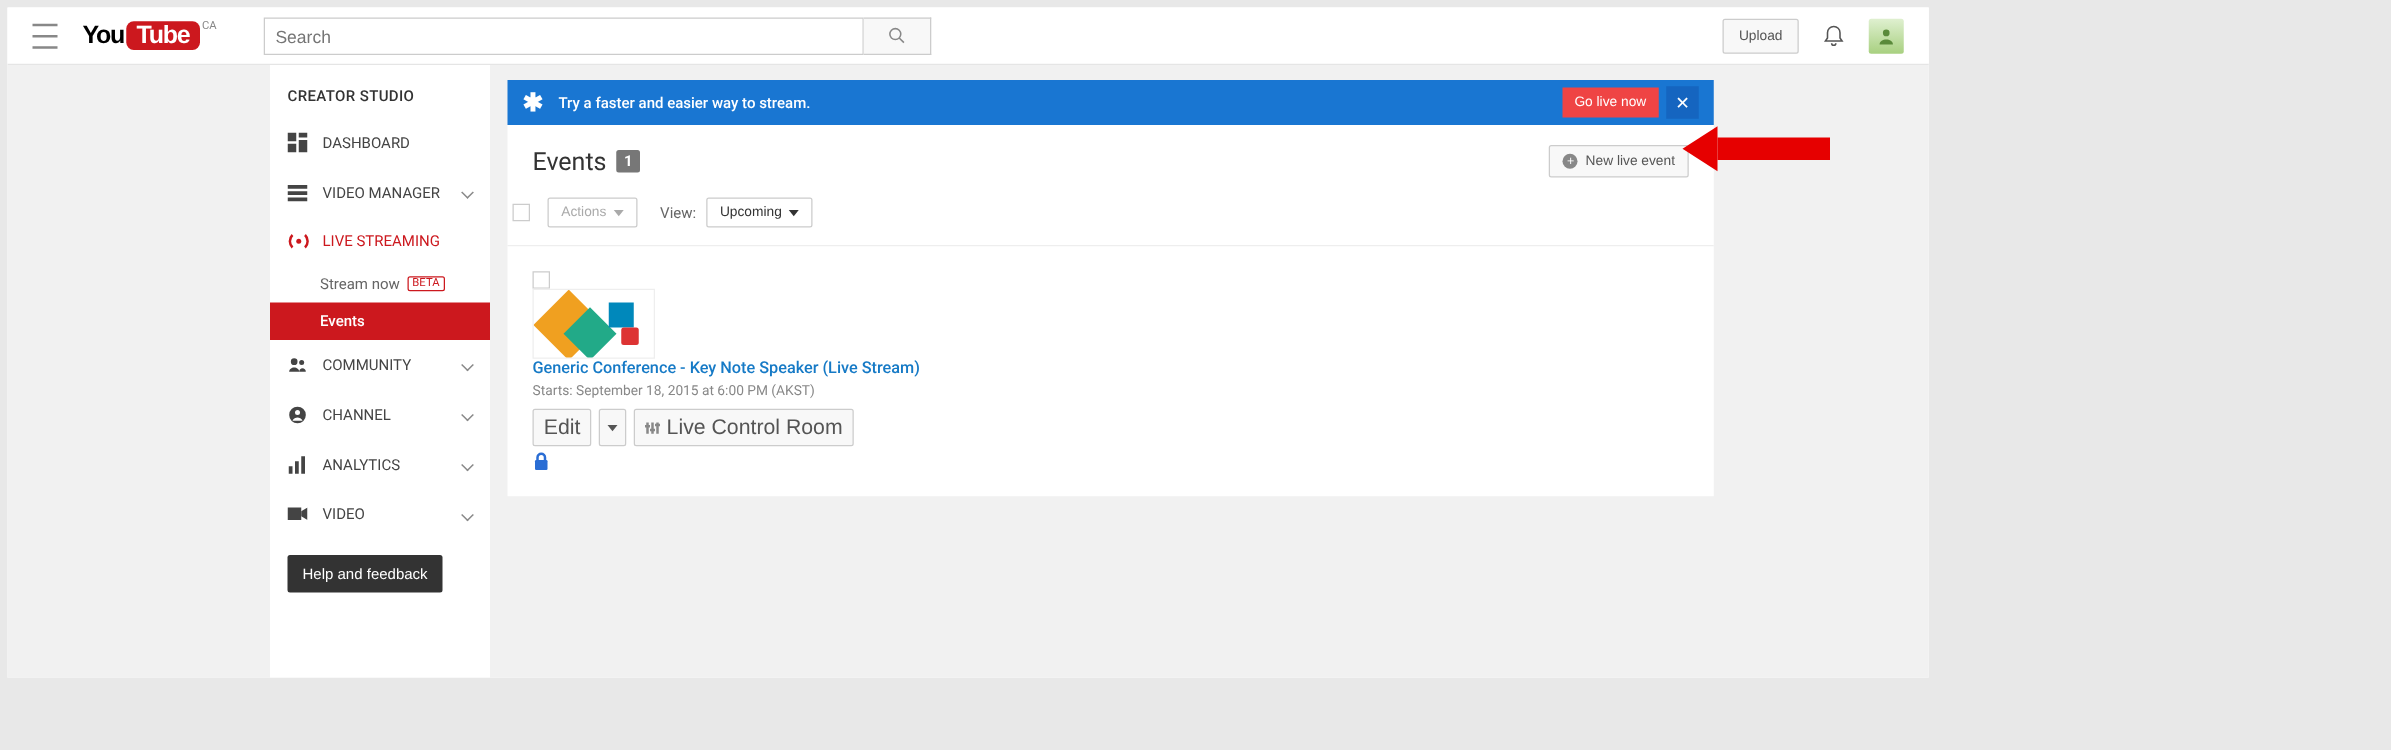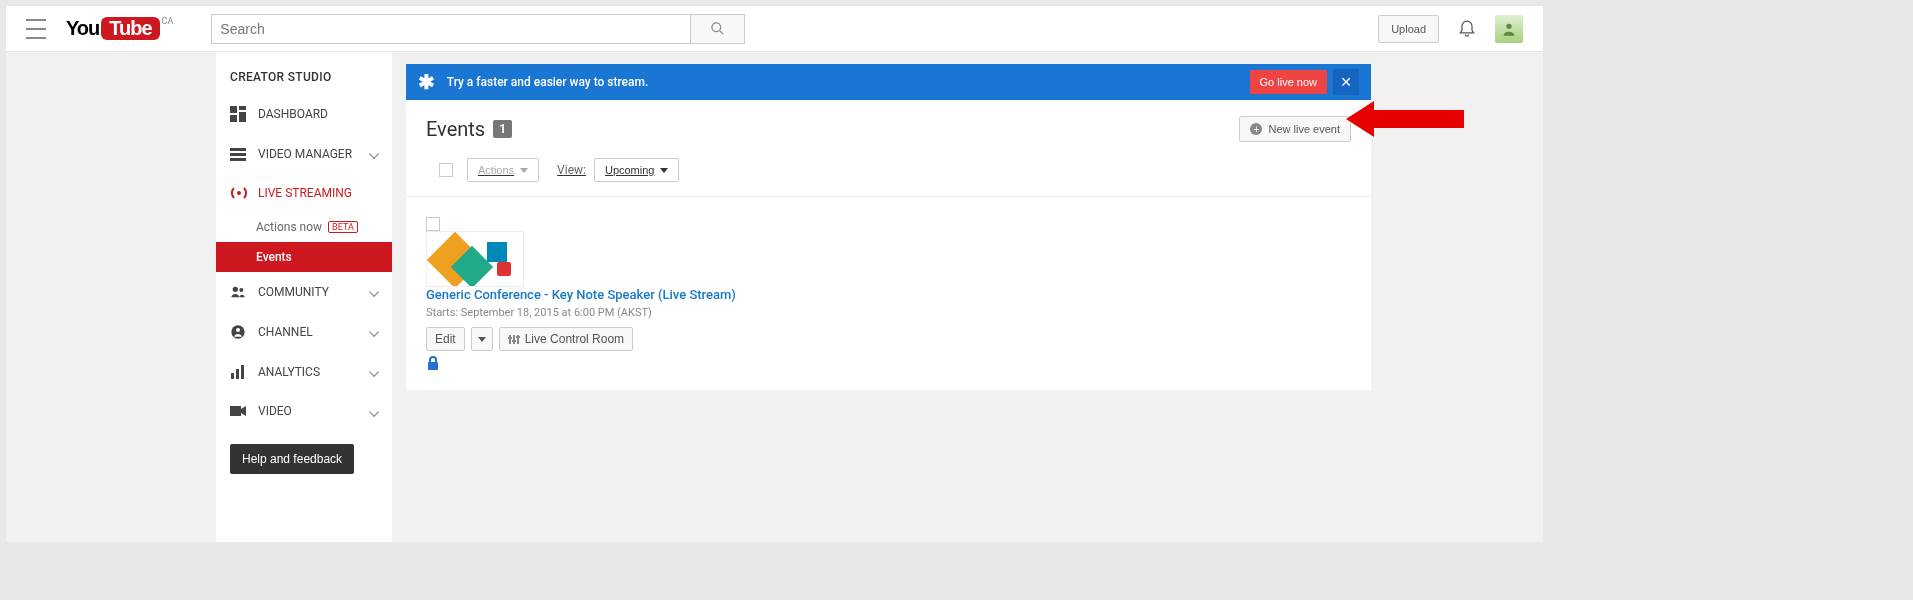--- a/index.html
+++ b/index.html
@@ -44,39 +44,39 @@
   .bclose{ background:#1565c0; color:#fff; width:26px; height:26px; border:none; cursor:pointer; font-size:14px; display:flex; align-items:center; justify-content:center;}
 
   .panel { background:#fff; }
   .panel-head { display:flex; align-items:center; padding:16px 20px; }
   .panel-title { font-size:20px; font-weight:400; color:#333; margin-right:8px;}
   .count-badge { background:#777; color:#fff; font-size:12px; font-weight:bold; padding:2px 6px; border-radius:2px;}
   .panel-head-spacer{flex:1;}
   .new-event-btn { border:1px solid #ccc; background:#f8f8f8; padding:6px 10px; font-size:11px; color:#555; cursor:pointer; border-radius:2px; display:flex; align-items:center;}
   .new-event-btn .plus-circ{ width:12px;height:12px;border-radius:50%;background:#888;color:#fff;display:flex;align-items:center;justify-content:center;font-size:10px;margin-right:6px;}
 
-  .toolbar { display:flex; align-items:center; padding:0 33px 14px;text-decoration:underline;}
+  .toolbar { display:flex; align-items:center; padding:0 4px 14px;}
   .chk { width:14px; height:14px; border:1px solid #ccc; margin-right:14px; cursor:pointer;}
   .actions-btn{ border:1px solid #ccc; background:#fff; color:#aaa; padding:5px 10px; font-size:11px; cursor:pointer; border-radius:2px; display:flex; align-items:center;}
   .tri{ width:0;height:0;border-left:4px solid transparent;border-right:4px solid transparent;border-top:5px solid currentColor; margin-left:6px;}
   .view-label{ font-size:12px; color:#666; margin:0 8px 0 18px;}
   .view-sel{ border:1px solid #ccc; background:#fff; padding:5px 10px; font-size:11px; cursor:pointer; border-radius:2px; display:flex; align-items:center; color:#333;}
 
   .row { display:flex; align-items:flex-start; padding:16px 20px; border-top:1px solid #eee;flex-direction:column;}
   .row .chk{ margin-top:4px;}
   .thumb { width:98px; height:56px; background:#fff; border:1px solid #eee; margin-right:14px; position:relative; overflow:hidden;}
   .thumb .shape1{position:absolute; width:40px;height:40px; background:#f0a020; transform:rotate(45deg); left:8px; top:8px;}
   .thumb .shape2{position:absolute; width:30px;height:30px; background:#2a8; transform:rotate(45deg); left:30px; top:20px;}
   .thumb .shape3{position:absolute; width:20px;height:20px; background:#08b; left:60px; top:10px;}
   .thumb .shape4{position:absolute; width:14px;height:14px; background:#d33; left:70px; top:30px; border-radius:2px;}
   .ev-info{ flex:1;}
   .ev-title{ font-size:13px; color:#167ac6; font-weight:500; margin-bottom:4px; cursor:pointer;}
   .ev-starts{ font-size:11px; color:#888; margin-bottom:8px;}
   .ev-btns{ display:flex; gap:6px;}
-  .mini-btn{ border:1px solid #ccc; background:#f8f8f8; padding:4px 8px; font-size:12px; color:#555; cursor:pointer; border-radius:2px; display:flex; align-items:center;}
+  .mini-btn{ border:1px solid #ccc; background:#f8f8f8; padding:4px 8px; font-size:17px; color:#555; cursor:pointer; border-radius:2px; display:flex; align-items:center;}
   .mini-btn.split{ padding:4px 6px;}
   .lock-icon{ margin-right: 140px; margin-top:4px;}
 
   .arrow-annot { position:absolute; left:1368px; top:104px; pointer-events:none; }
   .arrow-body{ width:90px; height:18px; background:#e60000; }
   .arrow-head{ width:0;height:0; border-top:18px solid transparent; border-bottom:18px solid transparent; border-right:28px solid #e60000; position:absolute; left:-28px; top:-9px;}
 </style>
 </head>
 <body>
 
@@ -153,21 +153,21 @@
               <svg width="18" height="14" viewBox="0 0 18 14" fill="none" stroke="#cc181e" stroke-width="2">
                 <path d="M4 2a7 7 0 000 10"></path>
                 <path d="M14 2a7 7 0 010 10"></path>
                 <circle cx="9" cy="7" r="2" fill="#cc181e" stroke="none"></circle>
               </svg>
             </span>
         <span>LIVE STREAMING</span>
       </div>
 
       <div class="side-sub">
-        <span>Actions now</span>
+        <span>Stream now</span>
         <span class="beta-badge">BETA</span>
       </div>
       <div class="side-sub active">
         <span>Events</span>
       </div>
 
       <div class="side-item expandable">
         <span class="icon">
               <svg width="16" height="16" viewBox="0 0 24 24" fill="#444">
                 <circle cx="8" cy="8" r="4"></circle>

